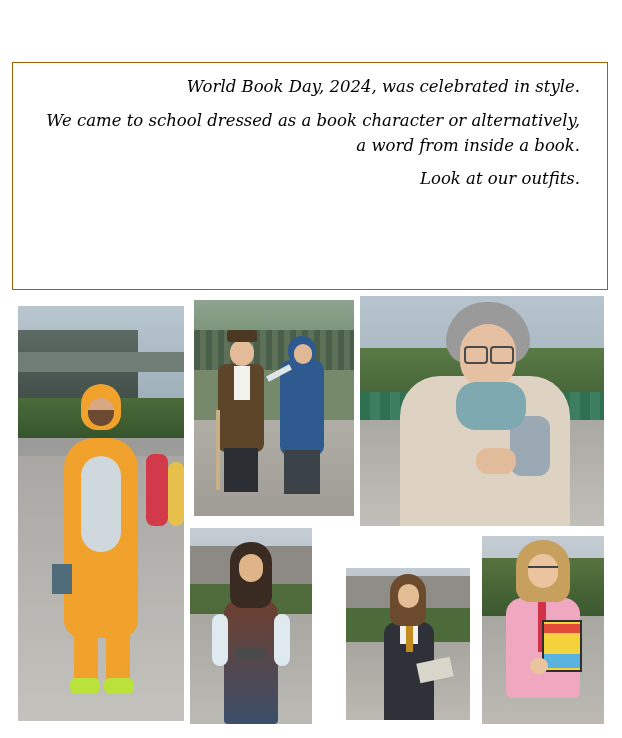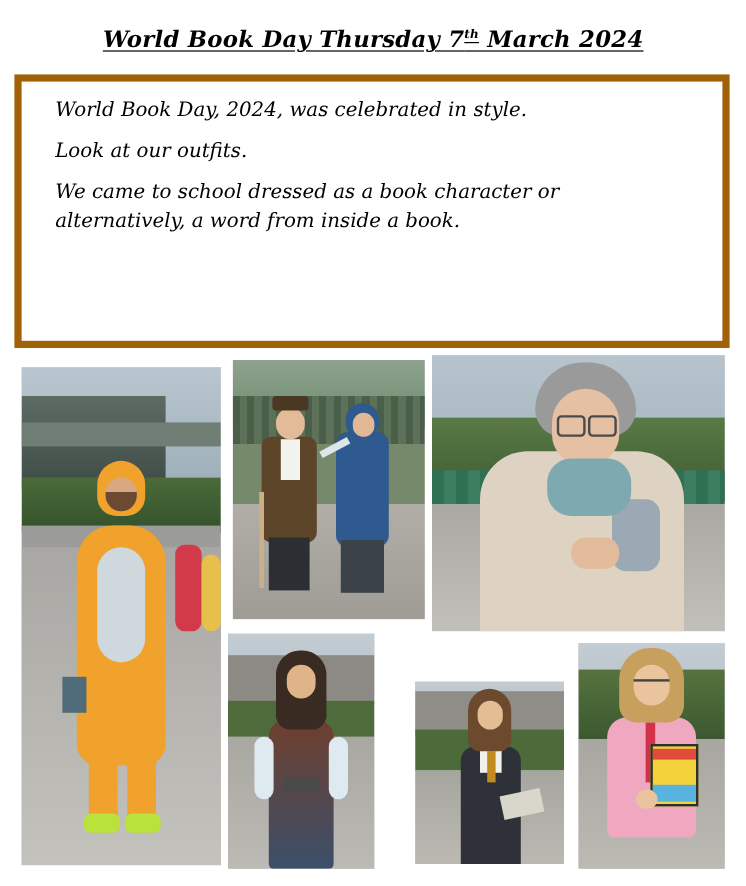--- a/index.html
+++ b/index.html
@@ -45,29 +45,29 @@
     text-decoration: underline;
   }
 
   
   .textbox {
     position: absolute;
     top: 62px;
     left: 12px;
     width: 596px;
     height: 228px;
-    border: 6px solid #a16207;
+    border: 1px solid #a16207;
     box-sizing: border-box;
     padding: 12px 27px 0 28px;
     font-family: "DejaVu Serif", serif;
     font-style: italic;
     font-size: 16.5px;
     line-height: 1.5;
     color: #000;
-    text-align: left;
+    text-align: right;
   }
   .textbox p {
     margin: 0 0 9px 0;
   }
   .tb-l1 { margin-top: 4px; }
 
   
   .photo {
     position: absolute;
     overflow: hidden;
@@ -170,30 +170,25 @@
   #photo-girl-pink .bookc { position: absolute; left: 60px; top: 84px; width: 40px; height: 52px; background: #f3d23b; border: 2px solid #2f2f2f; box-sizing: border-box; }
   #photo-girl-pink .bookc-t { position: absolute; left: 62px; top: 88px; width: 36px; height: 9px; background: #e24a3a; }
   #photo-girl-pink .bookc-b { position: absolute; left: 62px; top: 118px; width: 36px; height: 14px; background: #59b3e0; }
   #photo-girl-pink .hand { position: absolute; left: 48px; top: 122px; width: 18px; height: 16px; background: #e9c49f; border-radius: 8px; }
 </style>
 </head>
 <body>
 
 <div class="page">
 
-  <div class="title">
-    <span class="u">
-      <span>World Book Day Thursday 7</span><sup>th</sup><span> March 2024</span>
-    </span>
-  </div>
 
   <div class="textbox">
     <p class="tb-l1">World Book Day, 2024, was celebrated in style.</p>
+    <p>We came to school dressed as a book character or alternatively, a word from inside a book.</p>
     <p>Look at our outfits.</p>
-    <p>We came to school dressed as a book character or alternatively, a word from inside a book.</p>
   </div>
 
   <div class="photo" id="photo-giraffe">
     <div class="sky"></div>
     <div class="bldg"></div>
     <div class="canopy"></div>
     <div class="hedge"></div>
     <div class="ground"></div>
     <div class="path"></div>
     <div class="kid1"></div>

